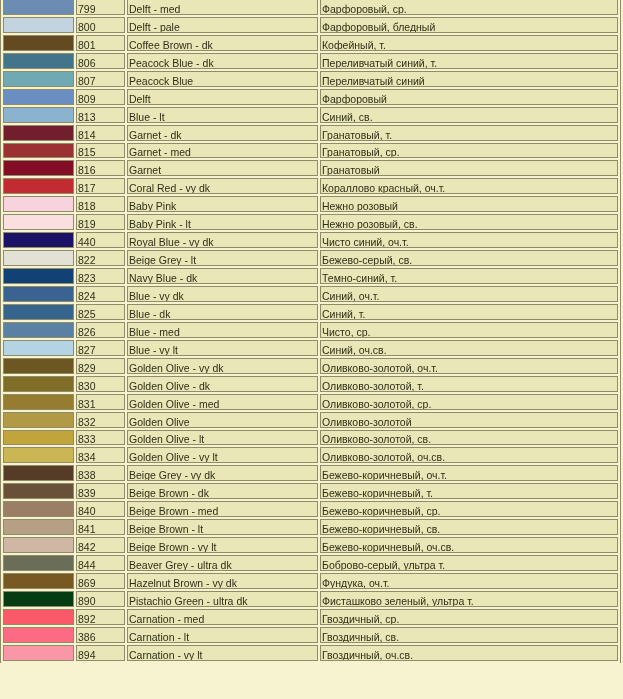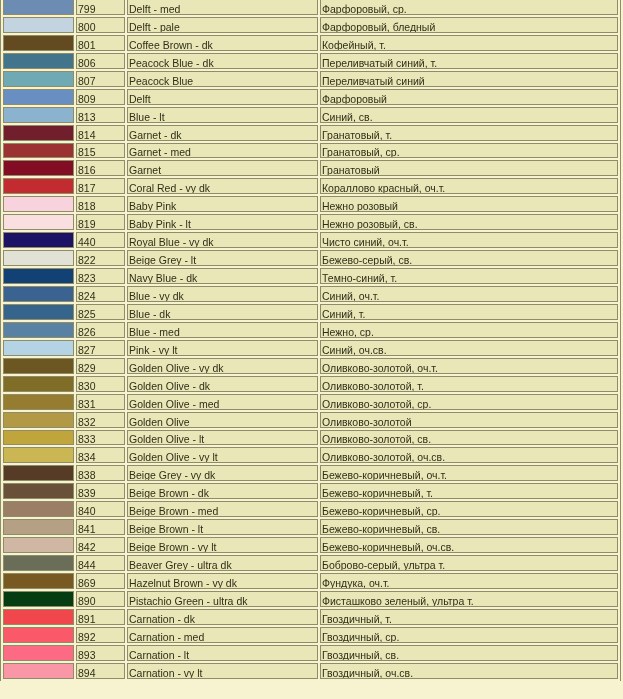--- a/index.html
+++ b/index.html
@@ -154,26 +154,26 @@
 <tr>
         <td class="sw" style="background: rgb(53, 100, 141);"></td>
         <td>825</td>
         <td>Blue - dk</td>
         <td>Синий, т.</td>
       </tr>
 <tr>
         <td class="sw" style="background: rgb(88, 129, 163);"></td>
         <td>826</td>
         <td>Blue - med</td>
-        <td>Нежно, ср.</td>
+        <td>Чисто, ср.</td>
       </tr>
 <tr>
         <td class="sw" style="background: rgb(180, 211, 228);"></td>
         <td>827</td>
-        <td>Pink - vy lt</td>
+        <td>Blue - vy lt</td>
         <td>Синий, оч.св.</td>
       </tr>
 <tr>
         <td class="sw" style="background: rgb(108, 86, 33);"></td>
         <td>829</td>
         <td>Golden Olive - vy dk</td>
         <td>Оливково-золотой, оч.т.</td>
       </tr>
 <tr>
         <td class="sw" style="background: rgb(128, 109, 39);"></td>
@@ -247,34 +247,28 @@
         <td>Hazelnut Brown - vy dk</td>
         <td>Фундука, оч.т.</td>
       </tr>
 <tr>
         <td class="sw" style="background: rgb(5, 60, 18);"></td>
         <td>890</td>
         <td>Pistachio Green - ultra dk</td>
         <td>Фисташково зеленый, ультра т.</td>
       </tr>
 <tr>
-        <td class="sw" style="background: rgb(239, 71, 76);"></td>
-        <td>891</td>
-        <td>Carnation - dk</td>
-        <td>Гвоздичный, т.</td>
-      </tr>
-<tr>
         <td class="sw" style="background: rgb(249, 89, 105);"></td>
         <td>892</td>
         <td>Carnation - med</td>
         <td>Гвоздичный, ср.</td>
       </tr>
 <tr>
         <td class="sw" style="background: rgb(252, 107, 131);"></td>
-        <td>893</td>
+        <td>386</td>
         <td>Carnation - lt</td>
         <td>Гвоздичный, св.</td>
       </tr>
 <tr>
         <td class="sw" style="background: rgb(250, 151, 166);"></td>
         <td>894</td>
         <td>Carnation - vy lt</td>
         <td>Гвоздичный, оч.св.</td>
       </tr>
 </tbody>

